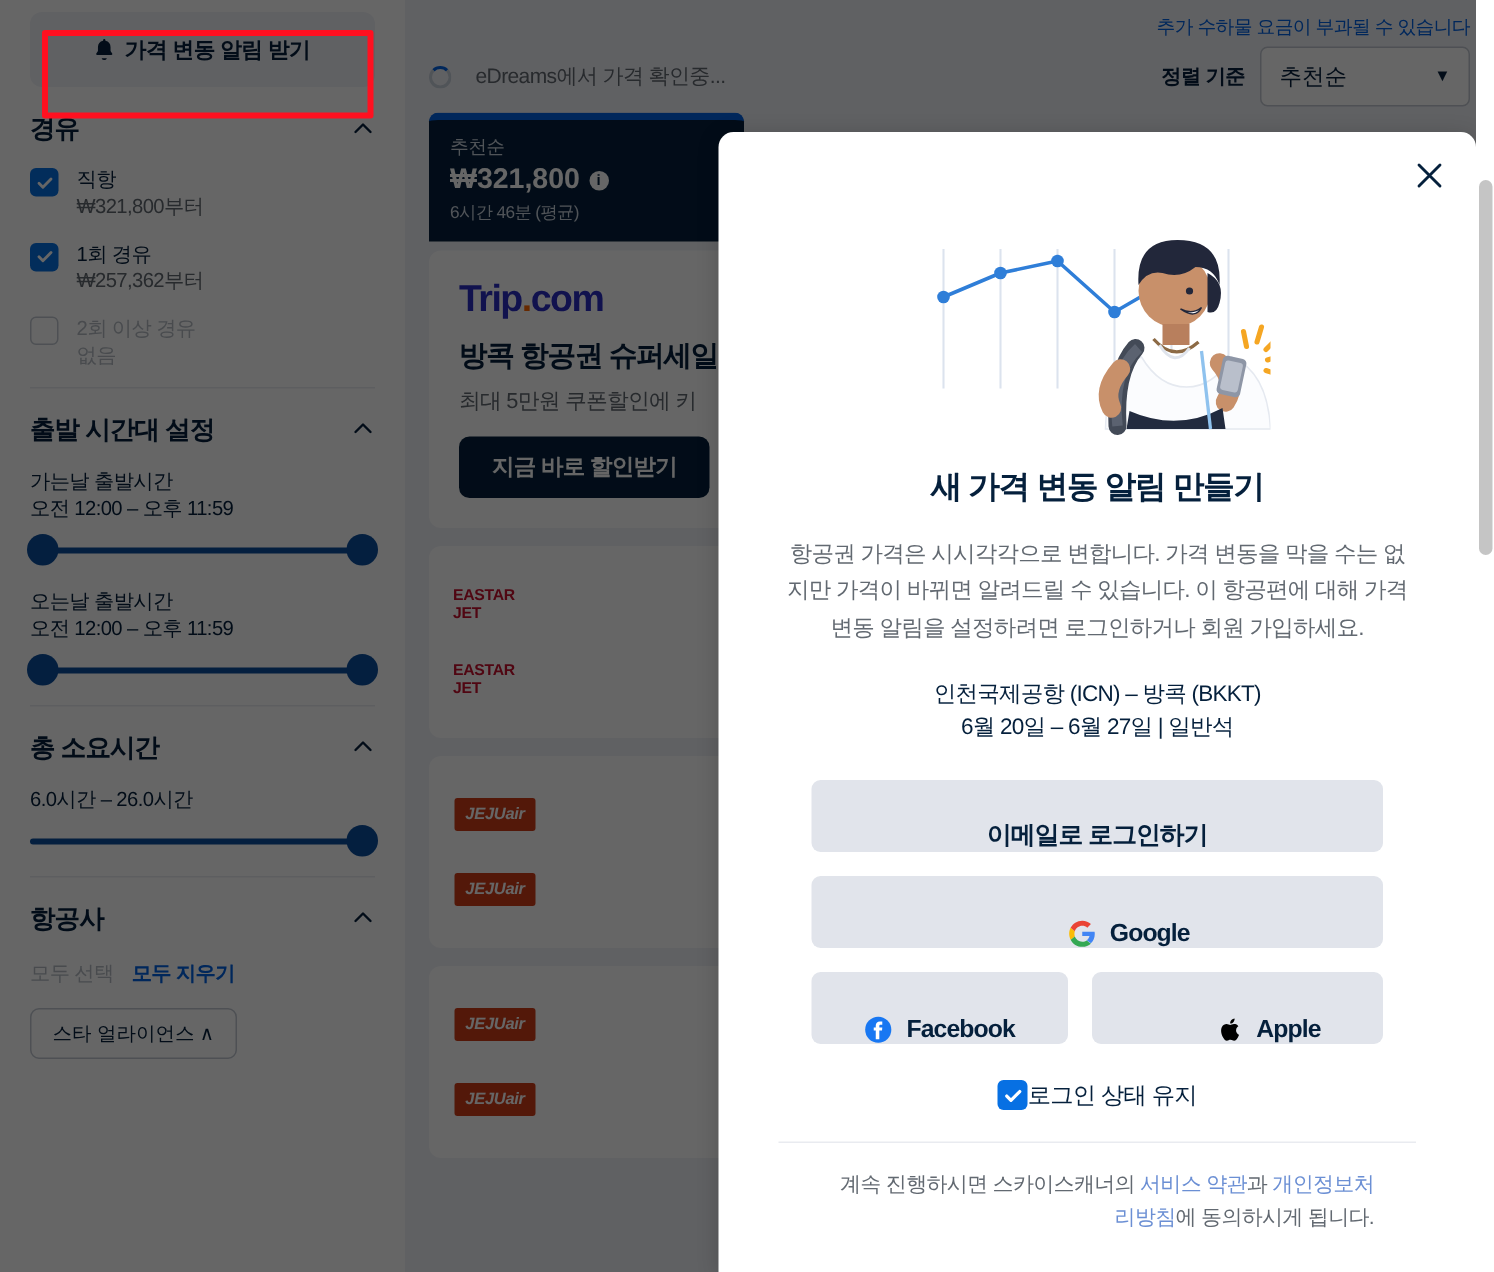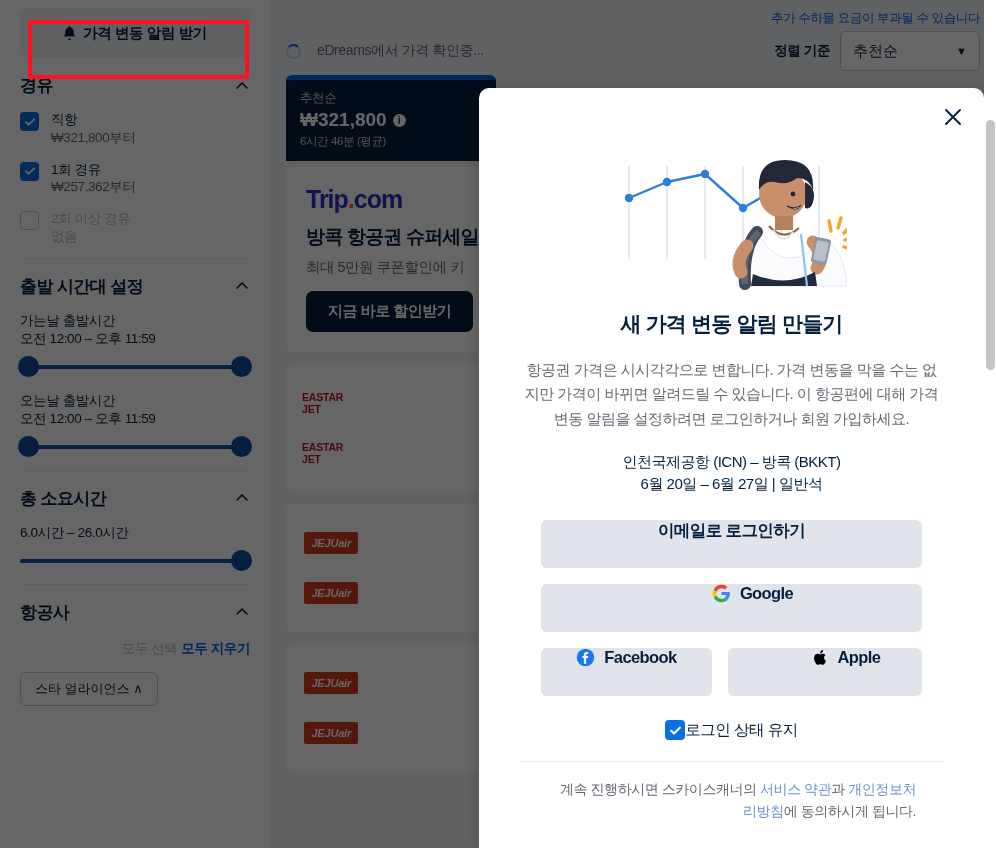--- a/index.html
+++ b/index.html
@@ -90,21 +90,21 @@
   .slider .knob {
     position: absolute; top: 0px; width: 21px; height: 21px; border-radius: 50%;
     background: #0b4e9e; cursor: pointer;
   }
   .slider .knob.l { left: -2px; }
   .slider .knob.r { right: -2px; }
   .slider.one .track { right: 14px; }
 
   .dur-value { font-size: 13.5px; color: #05203c; margin-top: 14px; letter-spacing:-0.4px;}
 
-  .al-links { display: flex; gap: 4px; margin-top: 16px; font-size: 13.5px; letter-spacing:-0.4px;justify-content:flex-end;}
+  .al-links { display: flex; gap: 12px; margin-top: 16px; font-size: 13.5px; letter-spacing:-0.4px;}
   .al-links .dis { color: #b6bcc4; }
   .al-links .act { color: #0062e3; font-weight: 700; cursor: pointer; }
   .al-chip {
     margin-top: 14px; display: inline-block;
     border: 1px solid #c2c8d1; border-radius: 6px;
     padding: 7px 14px; font-size: 13px; color: #05203c;
   }
 
   
   #main {
@@ -160,21 +160,21 @@
     padding: 11px 22px; font-size: 15px; font-weight: 600; cursor: pointer;
     font-family: "Liberation Sans", sans-serif; letter-spacing:-0.5px;
   }
 
   .flight {
     margin-top: 12px; background: #fff; border-radius: 8px;
     padding: 14px 16px;
   }
   .leg { display: flex; align-items: center; gap: 20px; padding: 6px 0; }
   .logo {
-    width: 56px; flex: 0 0 56px; display: flex; align-items: center; justify-content: flex-end;
+    width: 56px; flex: 0 0 56px; display: flex; align-items: center; justify-content: center;
   }
   .eastar {
     font-size: 10.5px; font-weight: 700; color: #c8102e; letter-spacing: -0.2px;
   }
   .jeju {
     background: #cf3c17; color: #fff; font-size: 11px; font-weight: 700; font-style: italic;
     padding: 5px 7px; border-radius: 2px; letter-spacing: -0.2px;
   }
   .leg-time { flex: 1; text-align: right; }
   .leg-t { font-size: 16px; font-weight: 700; color: #05203c; letter-spacing:-0.5px;}
@@ -208,21 +208,21 @@
   .route {
     text-align: center; font-size: 15px; color: #05203c; margin-top: 22px; letter-spacing: -0.5px;
   }
   .route2 { text-align: center; font-size: 15px; color: #05203c; margin-top: 3px; letter-spacing: -0.5px; }
 
   .btn-stack { margin-top: 26px; padding: 0 22px; }
   .lbtn {
     width: 100%; height: 48px; border: none; border-radius: 6px;
     background: #e1e4eb; color: #05203c;
     font-size: 16.5px; font-weight: 700; cursor: pointer;
-    display: flex; align-items: flex-start; justify-content: center; gap: 9px;
+    display: flex; align-items: flex-end; justify-content: center; gap: 9px;
     font-family: "Liberation Sans", sans-serif; letter-spacing: -0.6px;
   }
   .lbtn + .lbtn { margin-top: 16px; padding-left: 42px; }
   .pair { display: flex; gap: 16px; margin-top: 16px; }
   .pair .lbtn { margin-top: 0; }
 
   .stay-row {
     display: flex; align-items: center; justify-content: center; 
     margin-top: 24px;
   }

